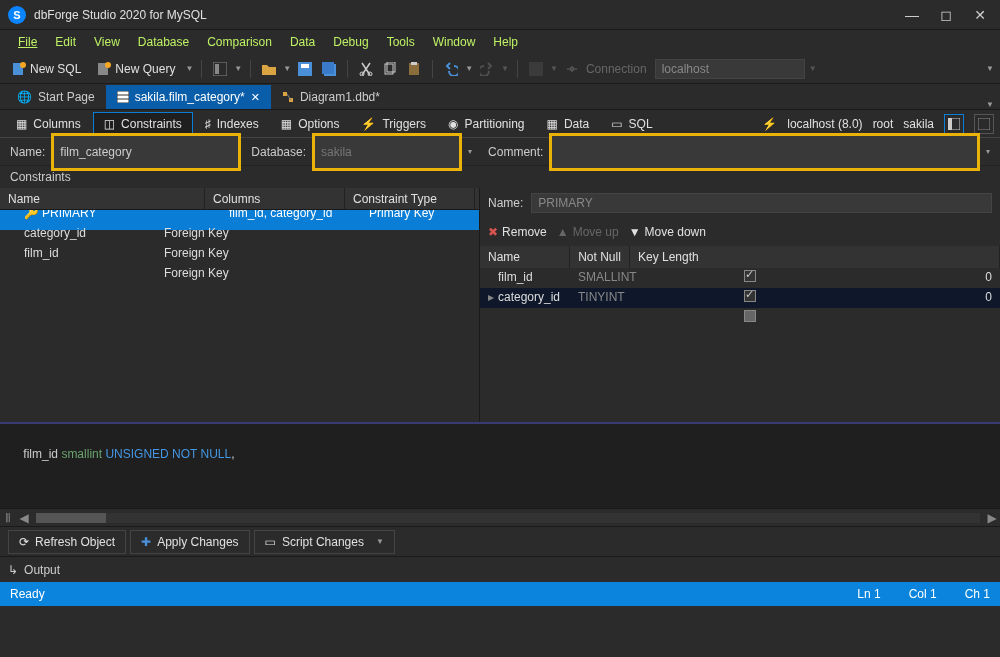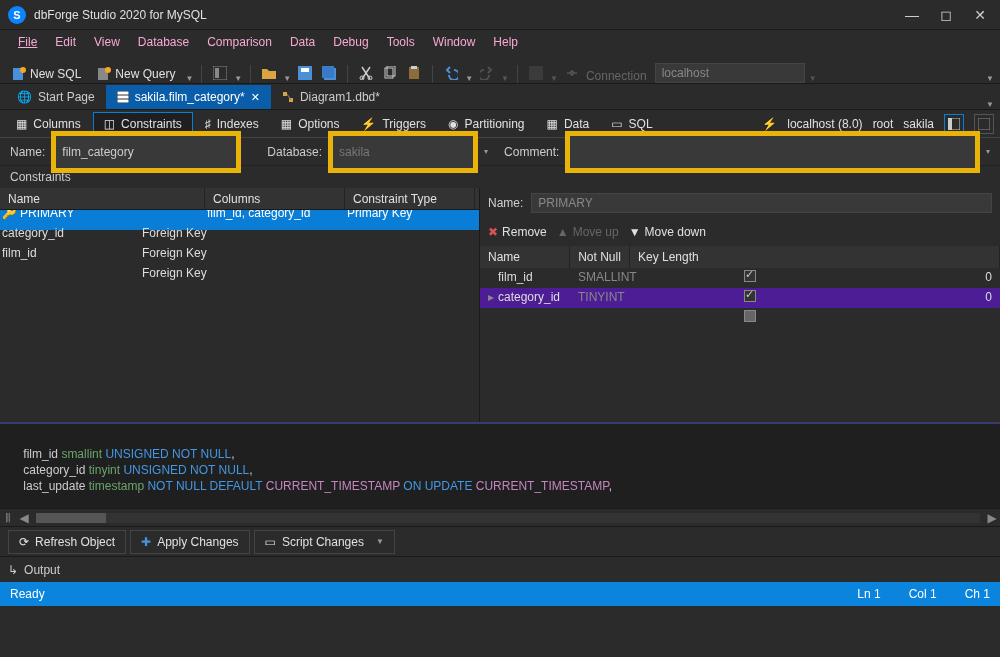--- a/index.html
+++ b/index.html
@@ -3,67 +3,67 @@
 <meta charset="utf-8">
 <style>
 *{margin:0;padding:0;box-sizing:border-box;font-family:"Segoe UI",Tahoma,sans-serif;font-size:12px;user-select:none}
 html,body{width:1000px;height:657px;background:#2b2b2b;color:#d0d0d0;overflow:hidden}
 .titlebar{height:30px;background:#2b2b2b;display:flex;align-items:center;padding:0 8px;border-bottom:1px solid #1a1a1a}
 .titlebar .logo{width:18px;height:18px;background:#0a84ff;border-radius:50%;margin-right:8px;display:flex;align-items:center;justify-content:center;color:#fff;font-weight:bold;font-size:11px}
 .titlebar .title{flex:1;color:#e0e0e0;font-size:12px}
 .winbtns{display:flex;gap:18px;margin-right:4px}
 .winbtns span{color:#ccc;font-size:14px;cursor:pointer;width:16px;text-align:center}
 .menubar{height:24px;background:#2b2b2b;display:flex;align-items:center;padding:0 10px;gap:2px}
-.menubar .mi{padding:2px 8px;color:#f9a8d4;cursor:pointer}
+.menubar .mi{padding:2px 8px;color:#bef264;cursor:pointer}
 .menubar .mi u{text-decoration:underline}
-.toolbar{height:30px;background:#2b2b2b;display:flex;align-items:flex-end;padding:0 6px;border-bottom:1px solid #1a1a1a;gap:4px}
+.toolbar{height:30px;background:#2b2b2b;display:flex;align-items:center;padding:0 6px;border-bottom:1px solid #1a1a1a;gap:4px}
 .tbtn{display:flex;align-items:center;gap:4px;padding:2px 6px;color:#e0e0e0;cursor:pointer}
 .tbtn .ico{width:14px;height:14px;display:inline-block}
 .caret{font-size:8px;color:#999}
 .sep{width:1px;height:18px;background:#444;margin:0 4px}
 .iconbtn{width:20px;height:20px;display:flex;align-items:center;justify-content:center;cursor:pointer}
 .disabledtxt{color:#666}
 .conninput{width:150px;height:20px;background:#393939;border:1px solid #444;color:#888;padding:0 6px;margin-left:4px}
 .tabstrip{height:26px;background:#2b2b2b;display:flex;align-items:flex-end;padding:0 6px;border-bottom:1px solid #1a1a1a}
 .doctab{display:flex;align-items:center;gap:6px;height:24px;padding:0 10px;color:#ccc;cursor:pointer;background:#2b2b2b;border:1px solid transparent}
 .doctab.active{background:#0a5da8;color:#fff;border:1px solid #0a5da8}
 .doctab .close{font-size:11px}
 .subtabs{height:28px;background:#2b2b2b;display:flex;align-items:center;padding:0 6px;border-bottom:1px solid #444;gap:2px}
 .subtab{display:flex;align-items:center;gap:6px;padding:4px 10px;color:#e0e0e0;cursor:pointer}
 .subtab.active{border:1px solid #0a7ed6;background:#1f1f1f}
 .rightstatus{margin-left:auto;display:flex;align-items:center;gap:10px;color:#e0e0e0}
 .greenplug{color:#4caf50}
 .sqbtn{width:20px;height:20px;border:1px solid #555;display:flex;align-items:center;justify-content:center}
 .sqbtn.active{border:1px solid #0a7ed6}
 .formrow{height:28px;background:#2b2b2b;display:flex;align-items:center;padding:0 10px;gap:6px;border-bottom:1px solid #222}
 .formrow label{color:#ccc}
-.formrow input{height:20px;background:#393939;border:5px solid #eab308;color:#ccc;padding:16px 6px}
+.formrow input{height:20px;background:#393939;border:3px solid #eab308;color:#ccc;padding:16px 6px}
 .sectiontitle{height:22px;background:#2b2b2b;color:#ccc;padding:4px 10px}
 .splitpane{display:flex;height:234px;background:#2b2b2b}
 .leftgrid{width:480px;border-right:1px solid #1a1a1a;background:#2b2b2b;display:flex;flex-direction:column}
 .gridhead{display:flex;background:#333;height:22px;border-bottom:1px solid #1a1a1a}
 .gridhead .col{padding:4px 8px;color:#e0e0e0;border-right:1px solid #222}
 .gridbody{flex:1;overflow:auto}
 .gridrow{display:flex;height:20px;align-items:center;cursor:pointer}
-.gridrow .cell{padding:2px 2px;border-right:1px solid transparent;color:#ddd;height:33px;overflow:hidden;white-space:nowrap}
+.gridrow .cell{padding:2px 24px;border-right:1px solid transparent;color:#ddd;height:33px;overflow:hidden;white-space:nowrap}
 .gridrow.selected{background:#0a7ed6;color:#fff}
 .gridrow.selected .cell{color:#fff}
 .keyico{width:14px;display:inline-block;color:#c6c66b;margin-right:4px}
 .rightpane{flex:1;display:flex;flex-direction:column;padding:0 0 0 0}
 .rp-name{height:30px;display:flex;align-items:center;gap:8px;padding:0 8px}
 .rp-name input{flex:1;height:20px;background:#393939;border:1px solid #444;color:#888;padding:0 6px}
 .rp-actions{height:28px;display:flex;align-items:center;gap:10px;padding:0 8px}
 .rp-actions .act{display:flex;align-items:center;gap:4px;color:#e0e0e0;cursor:pointer}
 .rp-actions .act.disabled{color:#666}
 .rp-gridhead{display:flex;background:#333;height:22px}
 .rp-gridhead .col{padding:4px 8px;color:#e0e0e0;border-right:1px solid #222}
 .rp-body{flex:1}
 .rp-row{display:flex;height:20px;align-items:center}
 .rp-row .cell{padding:2px 8px;color:#ddd;height:20px;overflow:hidden}
-.rp-row.sel{background:#4c1d95}
+.rp-row.sel{background:#0f172a}
 .chk{width:12px;height:12px;display:inline-block;border:1px solid #888;background:#333;position:relative}
 .chk.checked::after{content:"✓";position:absolute;top:-3px;left:0;font-size:11px;color:#ccc}
 .chk.half{background:#666}
 .sqlpane{height:86px;background:#1f1f1f;border-top:2px solid #3a3a74;padding:6px 10px;overflow:auto;font-family:Consolas,monospace;color:#ccc;line-height:16px}
 .sqlpane .kw{color:#4497e4}
 .sqlpane .id{color:#dcdcaa}
 .sqlpane .tp{color:#6aa36c}
 .sqlpane .fn{color:#c586c0}
 .sqlpane .selline{background:#383868;display:inline-block;width:100%}
 .hscroll{height:18px;background:#2b2b2b;display:flex;align-items:center;border-top:1px solid #1a1a1a}
@@ -282,21 +282,21 @@
         <svg width="12" height="12">
           <rect width="12" height="12" fill="none" stroke="#888"></rect>
         </svg>
       </div>
   </div>
 </div>
 
 <div class="formrow">
   <label>Name:</label>
   <input style="width: 190px;" value="film_category">
-  <label style="margin-left:20px">Database:</label>
+  <label style="margin-left:4px">Database:</label>
   <input style="width: 150px; color: rgb(119, 119, 119);" readonly="" value="sakila">
   <span class="caret">▾</span>
   <label style="margin-left:10px">Comment:</label>
   <input style="flex: 1 1 0%;" value="">
   <span class="caret">▾</span>
 </div>
 
 <div class="sectiontitle">Constraints</div>
 
 <div class="splitpane">
@@ -369,22 +369,22 @@
           <div class="cell" style="width:60px;text-align:center"><span class="chk half"></span></div>
           <div class="cell" style="flex:1"></div>
         </div>
       </div>
   </div>
 </div>
 
 <div class="sqlpane">
 <br>
 <span>&nbsp;&nbsp;&nbsp;&nbsp;<span>film_id</span> <span class="tp">smallint</span> <span class="kw">UNSIGNED NOT NULL</span>,</span><br>
-<span>&nbsp;&nbsp;&nbsp;&nbsp;<span>category_id</span> <span class="tp">tinyint</span> <span class="kw">UNSIGNED NOT NULL</span>,</span><br>
-<span>&nbsp;&nbsp;&nbsp;&nbsp;<span>last_update</span> <span class="tp">timestamp</span> <span class="kw">NOT NULL DEFAULT</span> <span class="fn">CURRENT_TIMESTAMP</span> <span class="kw">ON UPDATE</span> <span class="fn">CURRENT_TIMESTAMP</span>,</span><br>
+<br>
+<br>
 <br>
 
 </div>
 
 <div class="hscroll">
   <div class="arrow">⦀</div>
   <div class="arrow">◀</div>
   <div class="track">
       <div class="thumb"></div>
     </div>

